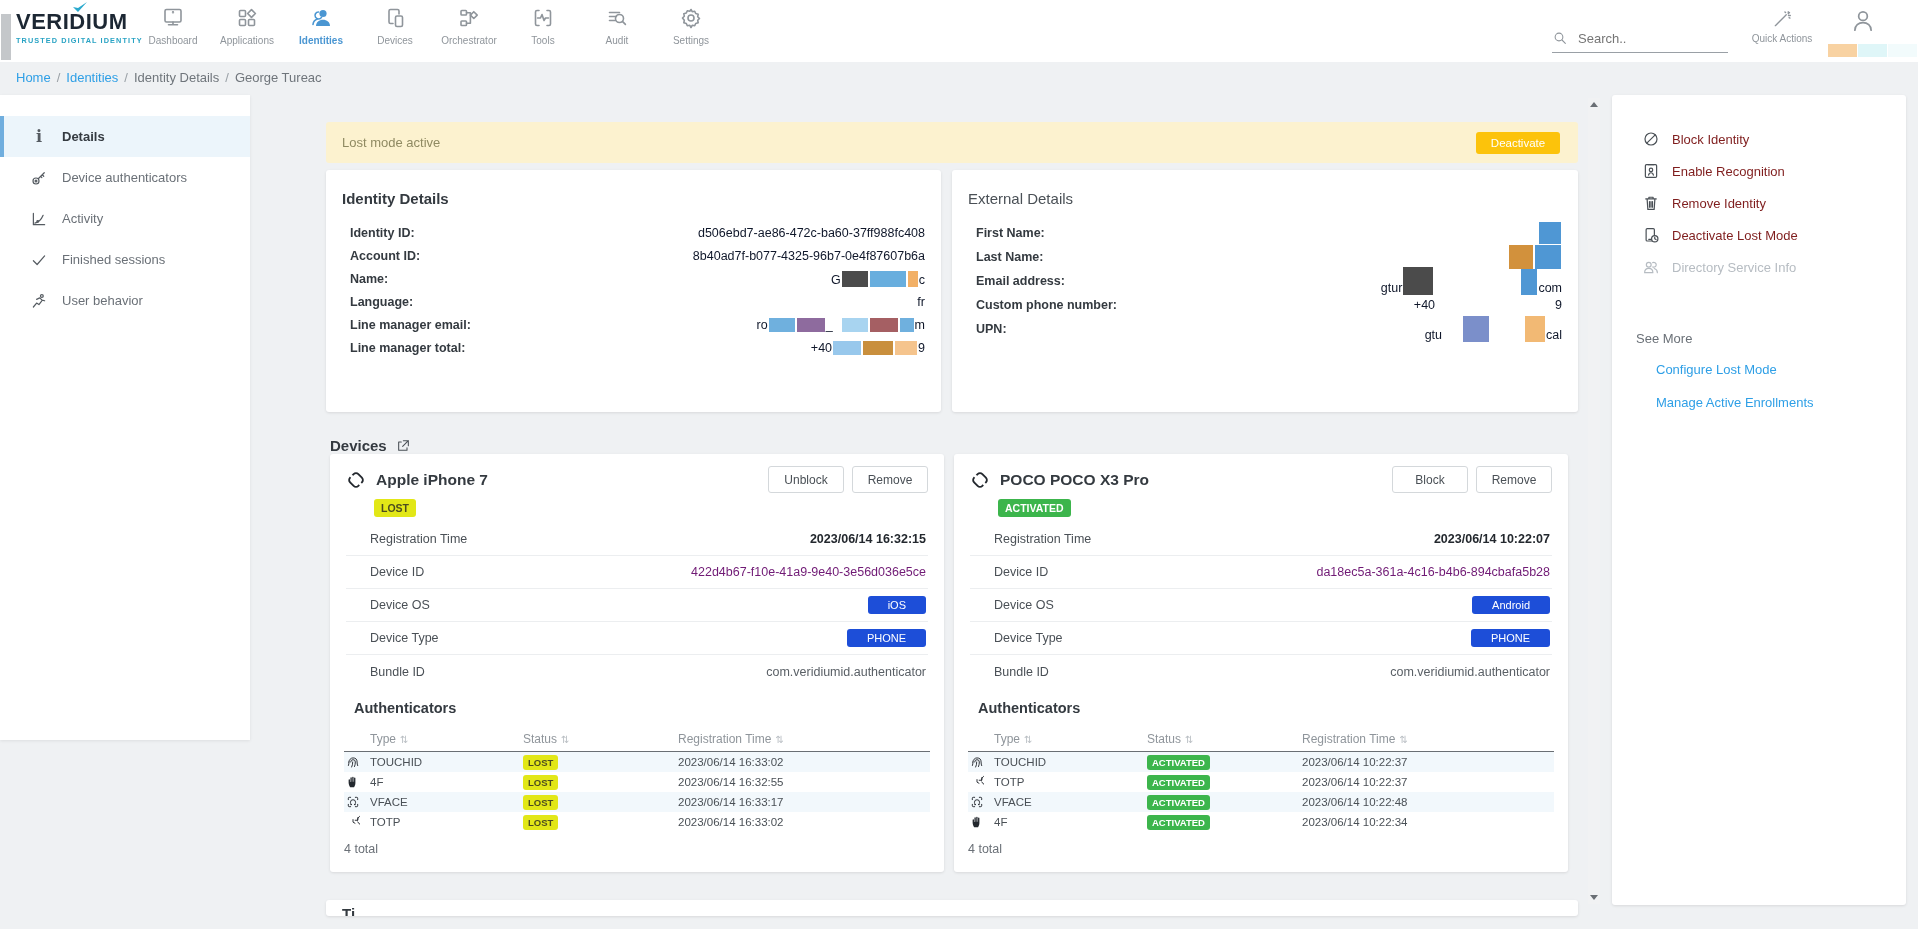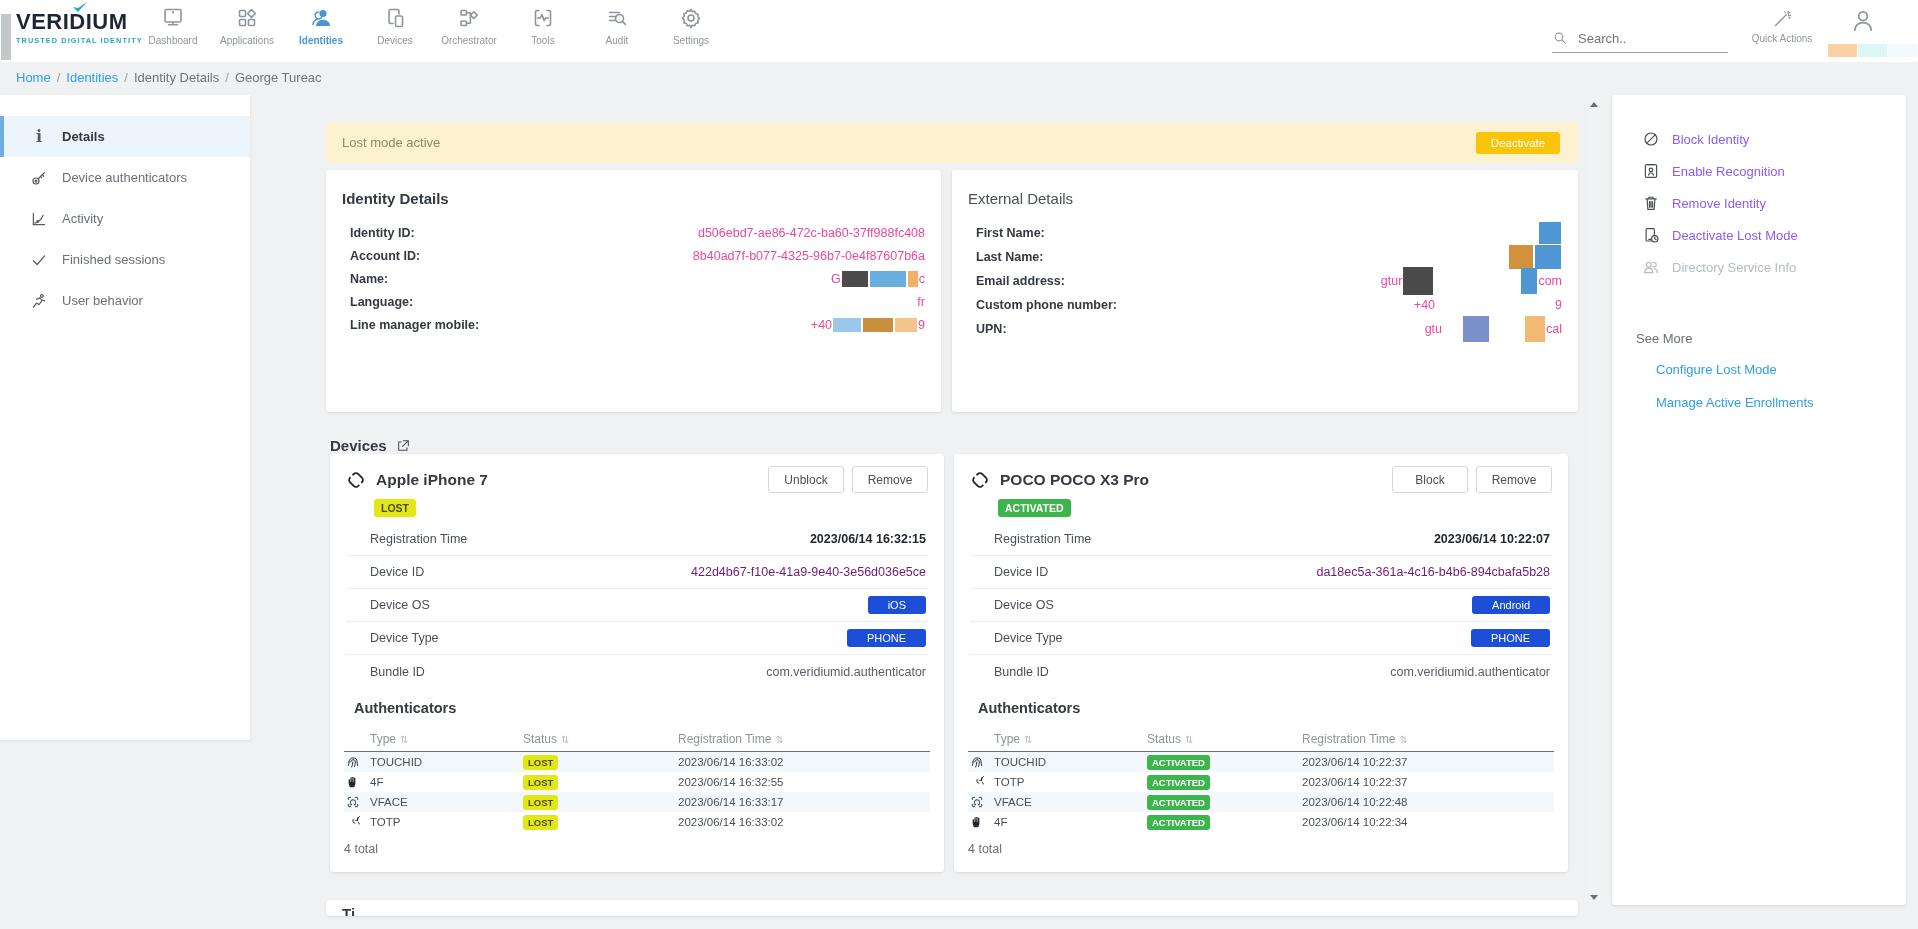--- a/index.html
+++ b/index.html
@@ -50,21 +50,21 @@
 
   .card { position:absolute; background:#fff; border-radius:3px; box-shadow:0 1px 3px rgba(0,0,0,.1); }
   #identity-card { left:326px; top:170px; width:615px; height:242px; }
   #external-card { left:952px; top:170px; width:626px; height:242px; }
   .card-title { font-size:15px; font-weight:bold; color:#343a40; padding:20px 0 0 16px; }
   .card-title.light { font-weight:normal; color:#4a5056; }
   .kv-rows { padding:14px 16px 0 24px; }
   .kv-row { display:flex; justify-content:space-between; align-items:center; height:23px; font-size:12.5px; }
   #external-card .kv-row { height:24px; }
   .kv-label { font-weight:bold; color:#343a40; }
-  .kv-value { color:#ec4899; display:flex; align-items:center; }
+  .kv-value { color:#0f172a; display:flex; align-items:flex-end; }
   .seg-block { display:inline-block; margin:0 1px; vertical-align:middle; }
   .seg-gap { display:inline-block; }
 
   #devices-head { position:absolute; left:330px; top:437px; display:flex; align-items:center; gap:8px; font-size:15px; font-weight:bold; color:#343a40; }
   #devices-head .icon { color:#4a5056; cursor:pointer; }
 
   .device-card { top:454px; width:614px; height:418px; }
   #device-card-0 { left:330px; }
   #device-card-1 { left:954px; }
   .dev-head { display:flex; align-items:center; padding:12px 16px 0 16px; }
@@ -92,21 +92,21 @@
   .auth-row:nth-child(even) { background:#f2f8fc; }
   .auth-row .icon { color:#23282e; justify-self:start; margin-left:2px; }
   .auth-badge { justify-self:start; font-size:9.5px; font-weight:bold; padding:2px 5px; border-radius:3px; }
   .auth-total { font-size:12.5px; color:#6a7077; padding:10px 0 0 14px; }
 
   #partial-card { left:326px; top:900px; width:1252px; height:16px; overflow:hidden; }
   #partial-card .partial-title { font-size:15px; font-weight:bold; color:#343a40; padding:5px 0 0 16px; }
 
   
   #actions-panel { position:absolute; left:1612px; top:95px; width:294px; height:810px; background:#fff; border-radius:3px; box-shadow:0 1px 3px rgba(0,0,0,.1); padding-top:28px; }
-  .action-item { height:32px; display:flex; align-items:center; gap:12px; padding-left:30px; font-size:13px; color:#8b5cf6; cursor:pointer; }
+  .action-item { height:32px; display:flex; align-items:center; gap:12px; padding-left:30px; font-size:13px; color:#7f1d1d; cursor:pointer; }
   .action-item .icon { color:#4a5056; }
   .action-item.disabled { color:#b6bcc2; cursor:default; }
   .action-item.disabled .icon { color:#b6bcc2; }
   #see-more { margin:48px 0 0 24px; font-size:13px; color:#6a7077; }
   .see-link { margin:16px 0 0 44px; font-size:13px; color:#2e9fe6; cursor:pointer; height:17px; }
 
   
   #scrollbar { position:absolute; left:1588px; top:98px; width:12px; height:806px; background:#f1f2f3; }
   #scroll-thumb { position:absolute; left:1px; top:14px; width:10px; height:46px; background:#c4c7ca; }
   .scroll-arrow { position:absolute; left:2px; width:0; height:0; border-left:4px solid transparent; border-right:4px solid transparent; }
@@ -320,21 +320,35 @@
           <span class="seg-text">c</span>
         </span>
       </div>
       <div class="kv-row">
         <span class="kv-label">Language:</span>
         <span class="kv-value">
           <span class="seg-text">fr</span>
         </span>
       </div>
       <div class="kv-row">
-        <span class="kv-label">Line manager mobile:</span>
+        <span class="kv-label">Line manager email:</span>
+        <span class="kv-value">
+          <span class="seg-text">ro</span>
+          <span class="seg-block" style="width: 26px; height: 14px; background: rgb(111, 176, 222);"></span>
+          <span class="seg-block" style="width: 28px; height: 14px; background: rgb(142, 107, 158);"></span>
+          <span class="seg-text">_</span>
+          <span class="seg-gap" style="width: 8px;"></span>
+          <span class="seg-block" style="width: 26px; height: 14px; background: rgb(168, 212, 240);"></span>
+          <span class="seg-block" style="width: 28px; height: 14px; background: rgb(165, 95, 99);"></span>
+          <span class="seg-block" style="width: 14px; height: 14px; background: rgb(111, 176, 222);"></span>
+          <span class="seg-text">m</span>
+        </span>
+      </div>
+      <div class="kv-row">
+        <span class="kv-label">Line manager total:</span>
         <span class="kv-value">
           <span class="seg-text">+40</span>
           <span class="seg-block" style="width: 28px; height: 14px; background: rgb(152, 200, 236);"></span>
           <span class="seg-block" style="width: 30px; height: 14px; background: rgb(201, 143, 61);"></span>
           <span class="seg-block" style="width: 22px; height: 14px; background: rgb(245, 196, 141);"></span>
           <span class="seg-text">9</span>
         </span>
       </div>
     </div>
 </div>

